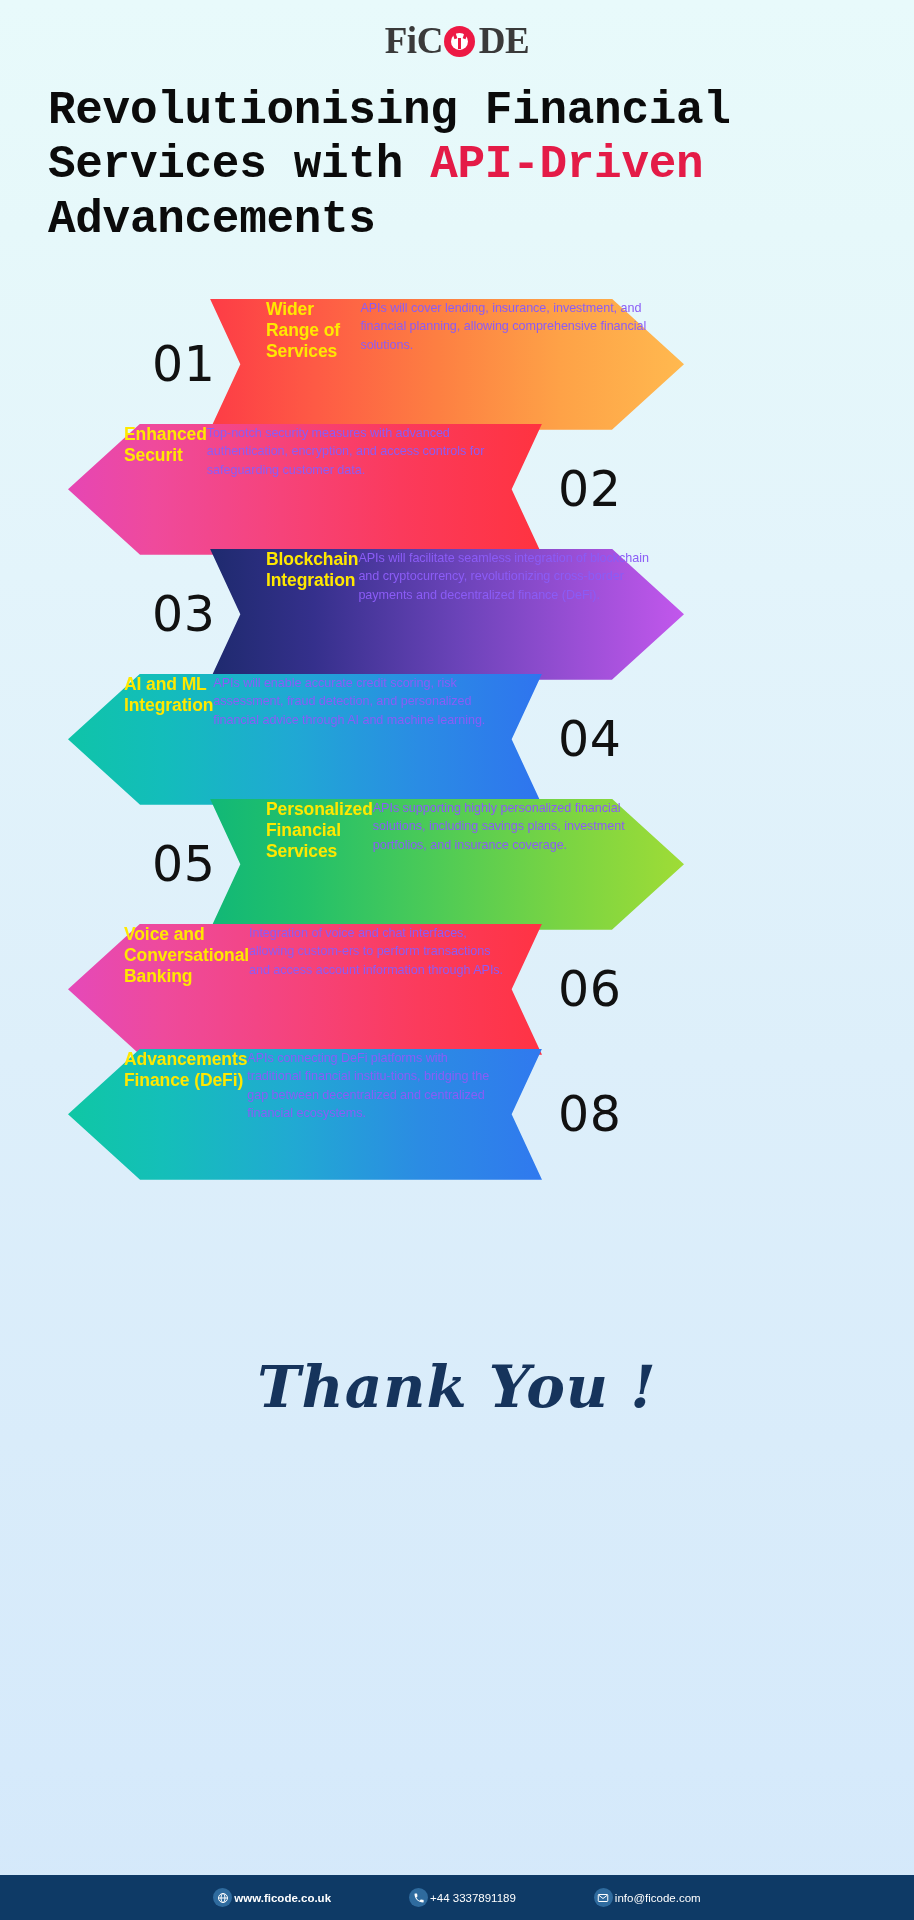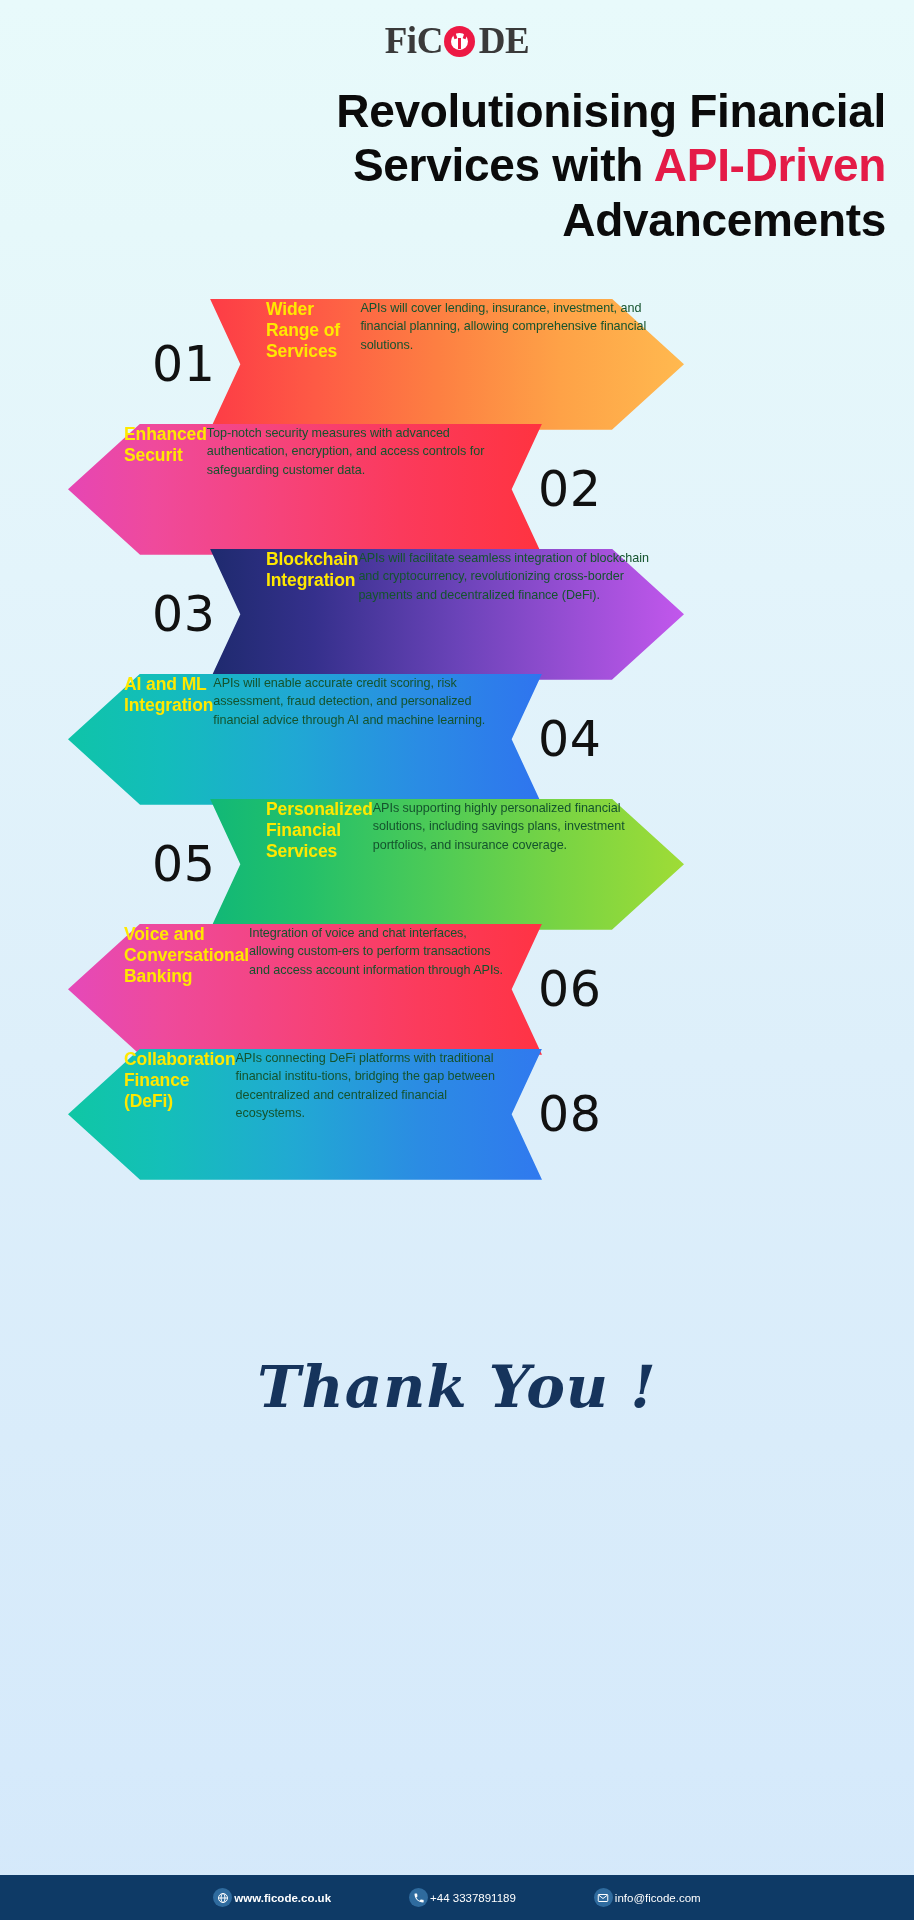--- a/index.html
+++ b/index.html
@@ -73,22 +73,22 @@
   .logo-mark .horn-r { left: 20px; transform: rotate(18deg); }
   .logo-mark .stem {
     position: absolute;
     left: 14px; top: 14px;
     width: 3px; height: 11px;
     background: #ed1944;
   }
 
   
   .headline {
-    text-align: right;
-    font-family: Liberation Sans, sans-serif;
+    text-align: left;
+    font-family: Liberation Mono, monospace;
     font-weight: 700;
     font-size: 46px;
     line-height: 1.18;
     color: #0b0b0b;
     padding: 22px 28px 0 48px;
     letter-spacing: -0.3px;
   }
   .headline .accent { color: #e41b47; }
 
   
@@ -152,40 +152,40 @@
 
   .band-title {
     color: #ffe800;
     font-size: 17.5px;
     font-weight: 700;
     line-height: 1.2;
     margin-bottom: 8px;
     letter-spacing: -0.1px;
   }
   .band-desc {
-    color: #14532d;
+    color: #8b5cf6;
     font-size: 12.6px;
     line-height: 1.46;
     letter-spacing: -0.05px;
   }
 
   .band-num {
     position: absolute;
     top: 0;
     height: 131px;
     display: flex;
     align-items: center;
     font-size: 49px;
     color: #111111;
     font-weight: 400;
     letter-spacing: 0.5px;
     font-family: "DejaVu Sans", sans-serif;
   }
   .band.right .band-num { left: 152px; }
-  .band.left  .band-num { left: 538px; }
+  .band.left  .band-num { left: 558px; }
 
   
   .g1 { background: linear-gradient(90deg, #fd3c46 0%, #fe5a45 22%, #fd7f42 48%, #fea247 74%, #ffb94f 100%); }
   .g2 { background: linear-gradient(90deg, #e646b4 0%, #ef4a9c 18%, #f6437a 45%, #fb3a5c 70%, #ff3340 100%); }
   .g3 { background: linear-gradient(90deg, #1e2a6e 0%, #35308c 22%, #6a43b8 52%, #9b4fd6 78%, #c257ec 100%); }
   .g4 { background: linear-gradient(90deg, #0fc4a8 0%, #13bdbb 20%, #20a8d4 48%, #2a8ce4 74%, #2f74ef 100%); }
   .g5 { background: linear-gradient(90deg, #11b877 0%, #23c06a 20%, #4ecb56 48%, #79d443 74%, #9fdc36 100%); }
   .g6 { background: linear-gradient(90deg, #e549b9 0%, #ee4a9c 20%, #f5437c 48%, #fb3b5c 74%, #ff3344 100%); }
   .g7 { background: linear-gradient(90deg, #1f2b70 0%, #38338e 22%, #6b45b9 52%, #9c51d7 78%, #c358ed 100%); }
   .g8 { background: linear-gradient(90deg, #0fc7a4 0%, #14bfb9 20%, #21a9d3 48%, #2b8ce3 74%, #3079ef 100%); }
@@ -316,21 +316,21 @@
       <div class="band-title">Voice and Conversational Banking</div>
       <div class="band-desc">Integration of voice and chat interfaces, allowing custom-ers to perform transactions and access account information through APIs.</div>
     </div>
   </div>
 
 
   <div class="band left">
     <div class="ribbon g8"></div>
     <div class="band-num">08</div>
     <div class="content">
-      <div class="band-title">Collaboration Finance (DeFi)</div>
+      <div class="band-title">Advancements Finance (DeFi)</div>
       <div class="band-desc">APIs connecting DeFi platforms with traditional financial institu-tions, bridging the gap between decentralized and centralized financial ecosystems.</div>
     </div>
   </div>
 
 </div>
 
 <div class="thankyou">Thank You !</div>
 
 <div class="footer">
 

